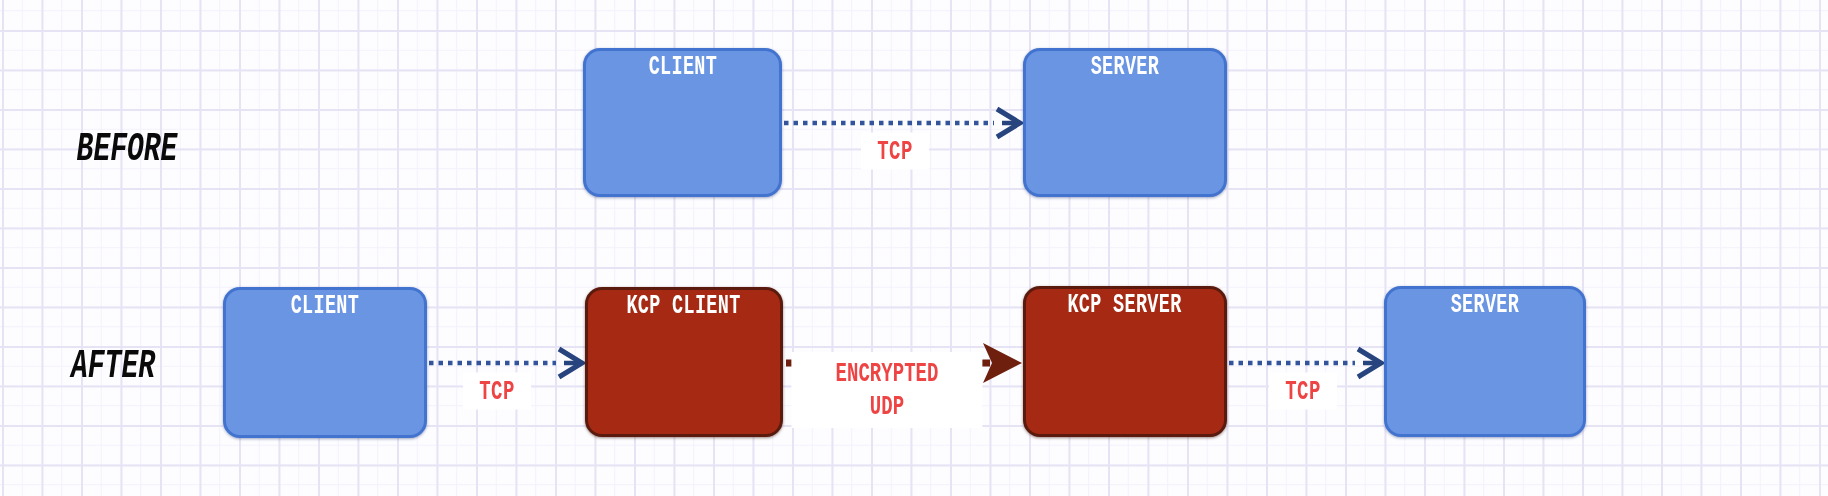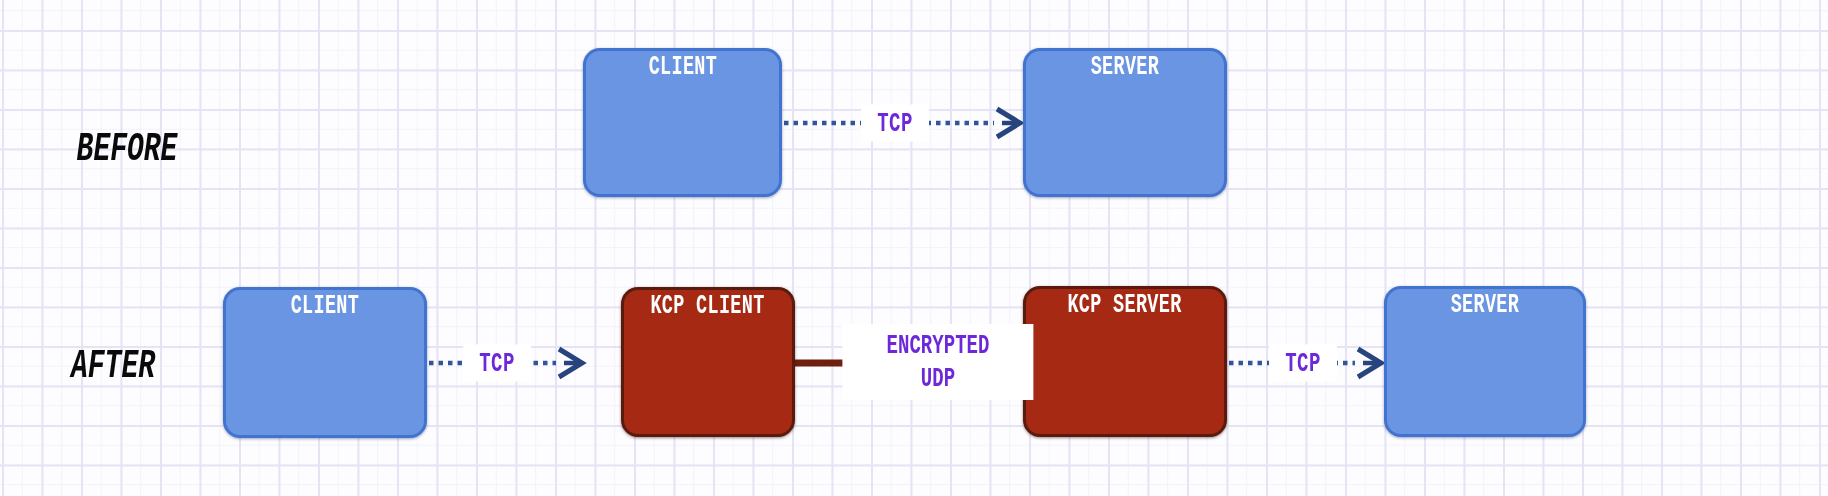--- a/index.html
+++ b/index.html
@@ -45,56 +45,57 @@
     font-size: 28px;
     letter-spacing: 0.5px;
     white-space: nowrap;
     display: inline-block;
     transform: scaleX(0.66);
   }
 
   .n1 { left: 583px;  top: 48px;  width: 199px; height: 149px; }
   .n2 { left: 1023px; top: 48px;  width: 204px; height: 149px; }
   .n3 { left: 223px;  top: 287px; width: 204px; height: 151px; }
-  .n4 { left: 585px;  top: 287px; width: 174px; height: 150px; margin-left: 36px; }
+  .n4 { left: 585px;  top: 287px; width: 198px; height: 150px; }
   .n5 { left: 1023px; top: 286px; width: 204px; height: 151px; }
   .n6 { left: 1384px; top: 286px; width: 202px; height: 151px; }
 
   .row-label {
     position: absolute;
     color: #0a0a0a;
     font-style: italic;
     font-weight: bold;
     font-size: 40px;
     white-space: nowrap;
     transform: translate(-50%, -50%) scaleX(0.70);
   }
   .row-label.before { left: 127px; top: 149px; }
   .row-label.after  { left: 113px; top: 366px; }
 
   .edge-label {
     position: absolute;
     transform: translate(-50%, -50%);
     background: #ffffff;
-    color: #6d28d9;
+    color: #ef4444;
     font-weight: bold;
     font-size: 28px;
     text-align: center;
     padding: 3px 8px;
     white-space: nowrap;
+    margin-top: 28px;
   }
   .edge-label .inner {
     display: inline-block;
     transform: scaleX(0.68);
     letter-spacing: 0.5px;
   }
   .el-tcp1 { left: 895px;  top: 123px; }
   .el-tcp2 { left: 497px;  top: 363px; }
   .el-tcp3 { left: 1303px; top: 363px; }
-  .el-udp  { left: 938px;  top: 362px; line-height: 33px; padding: 5px 20px; }
+  .el-udp  { left: 887px;  top: 362px; line-height: 33px; padding: 5px 20px; }
   .el-udp .line { display: block; transform: scaleX(0.68); }
 </style>
 </head>
 <body>
 
 <div class="canvas">
 
   <svg class="arrows" width="1828" height="496" viewBox="0 0 1828 496">
 
     <g>

